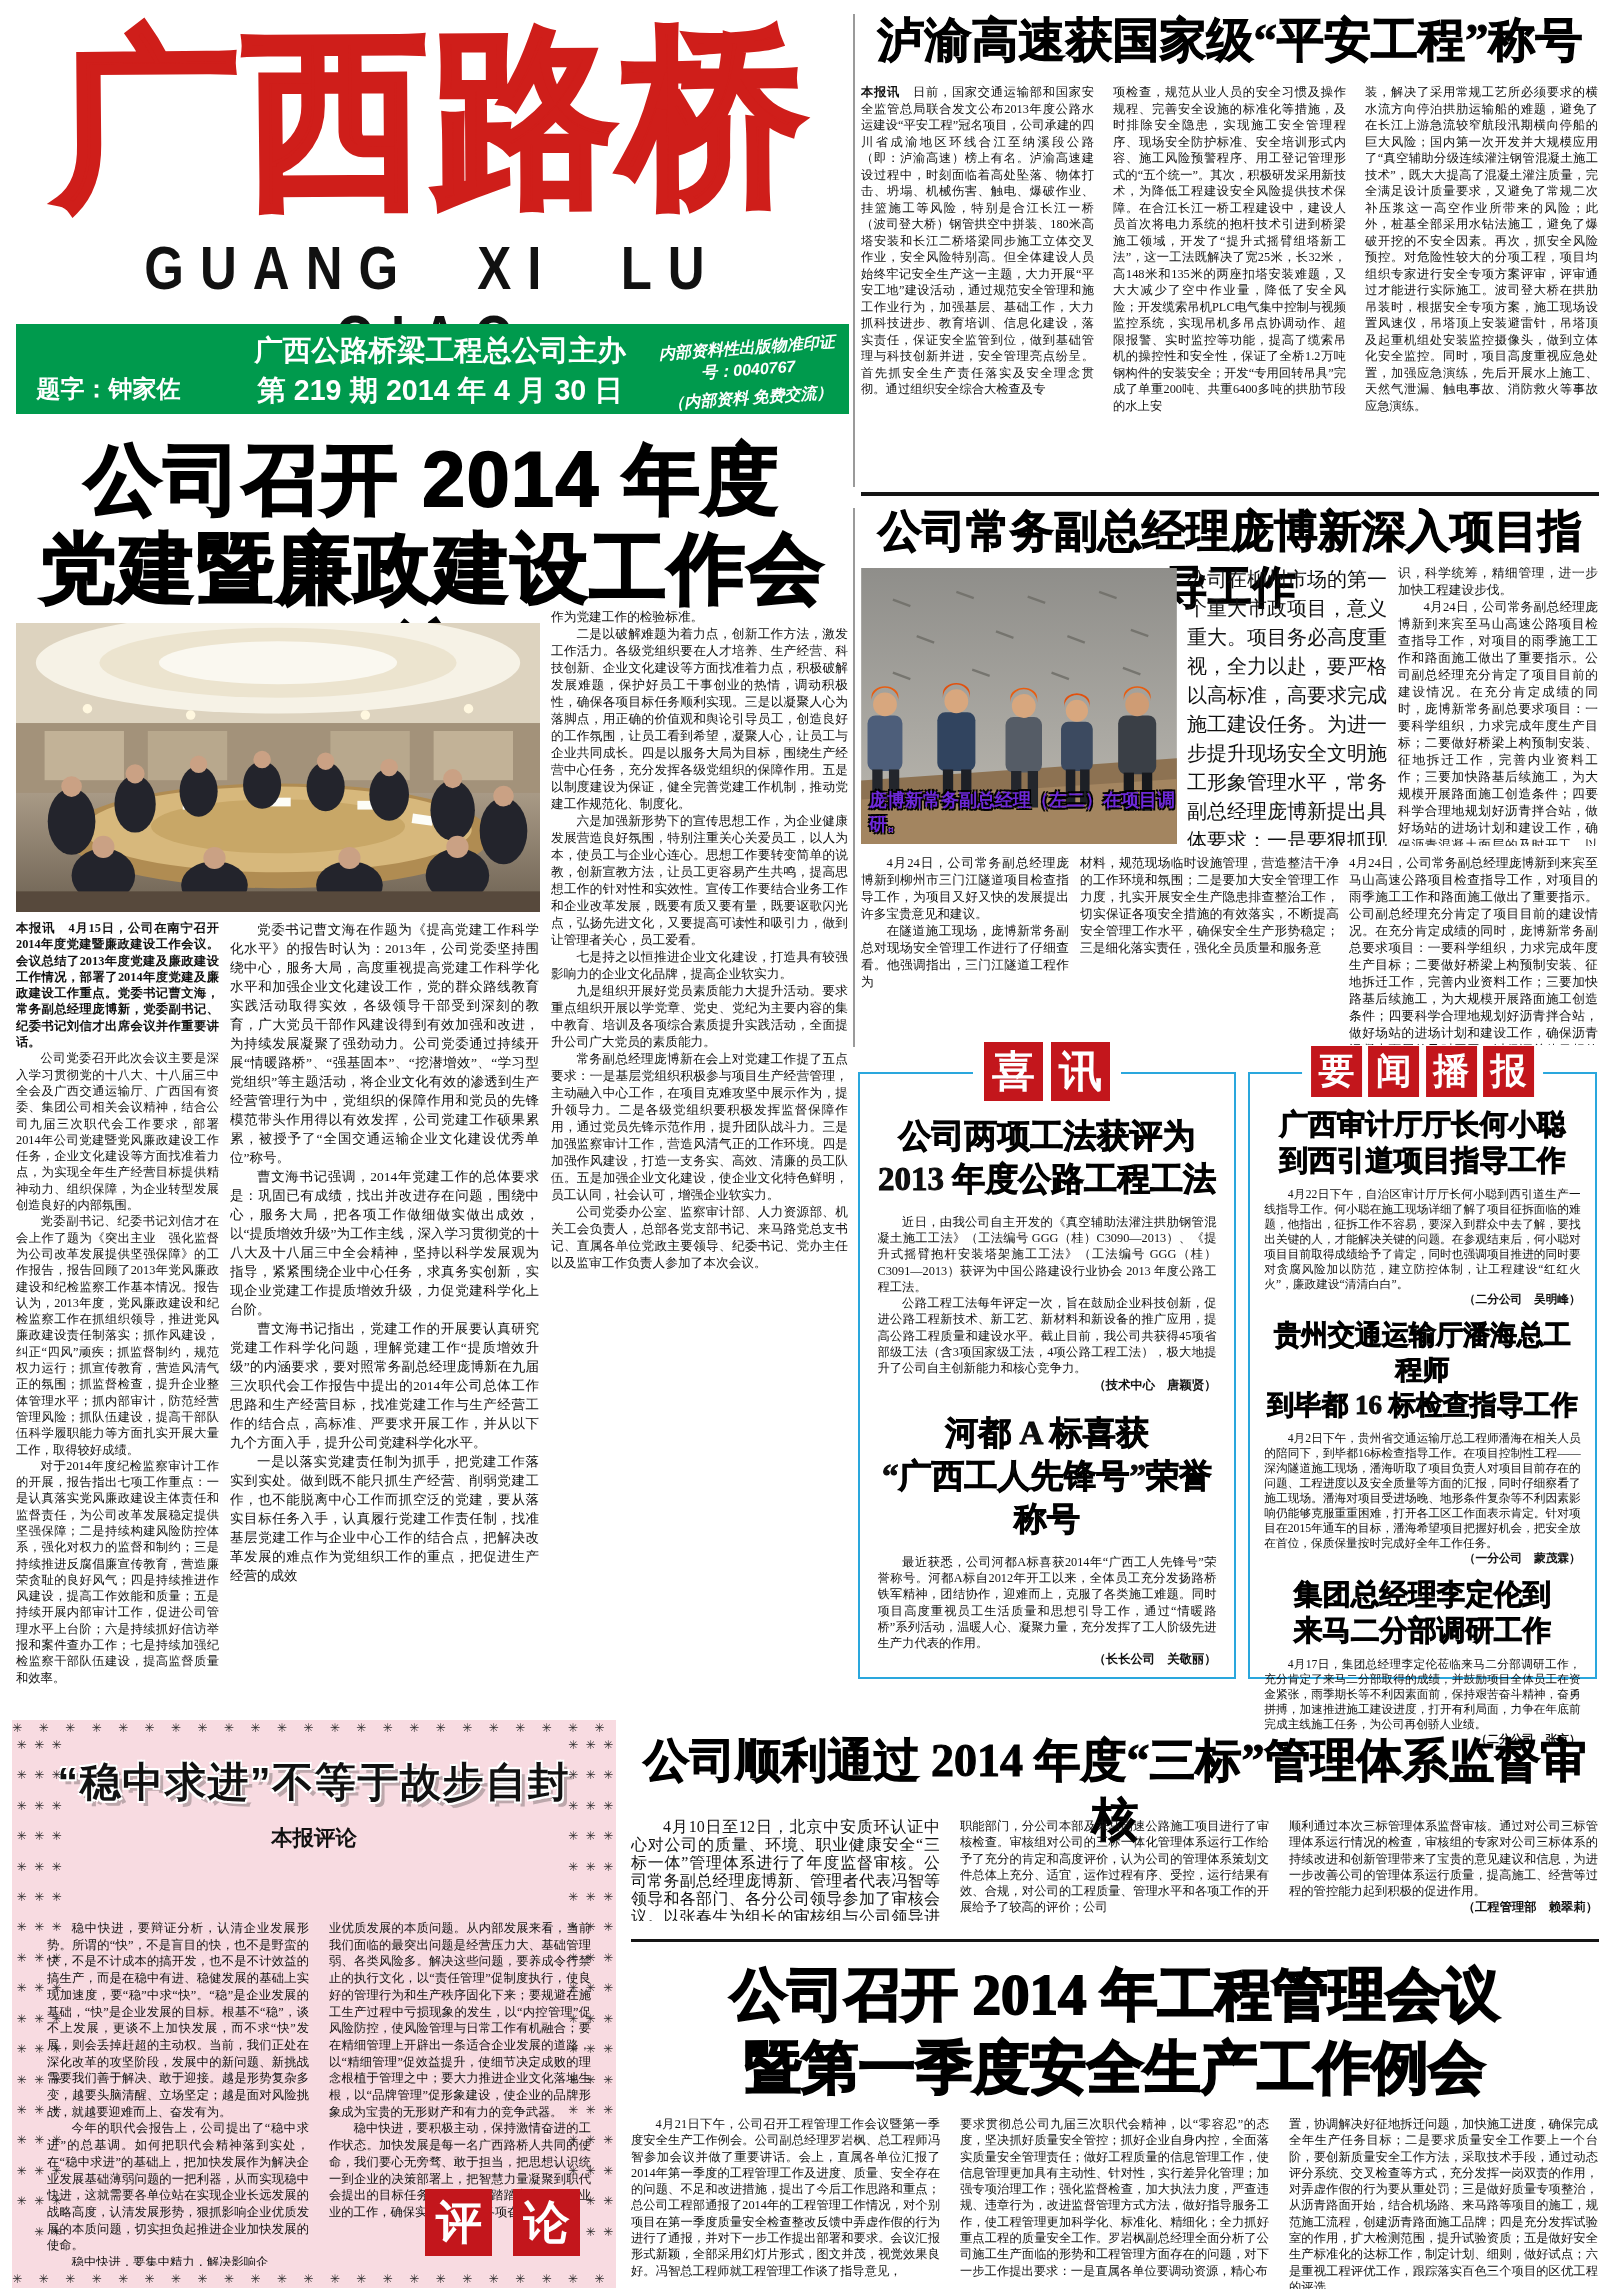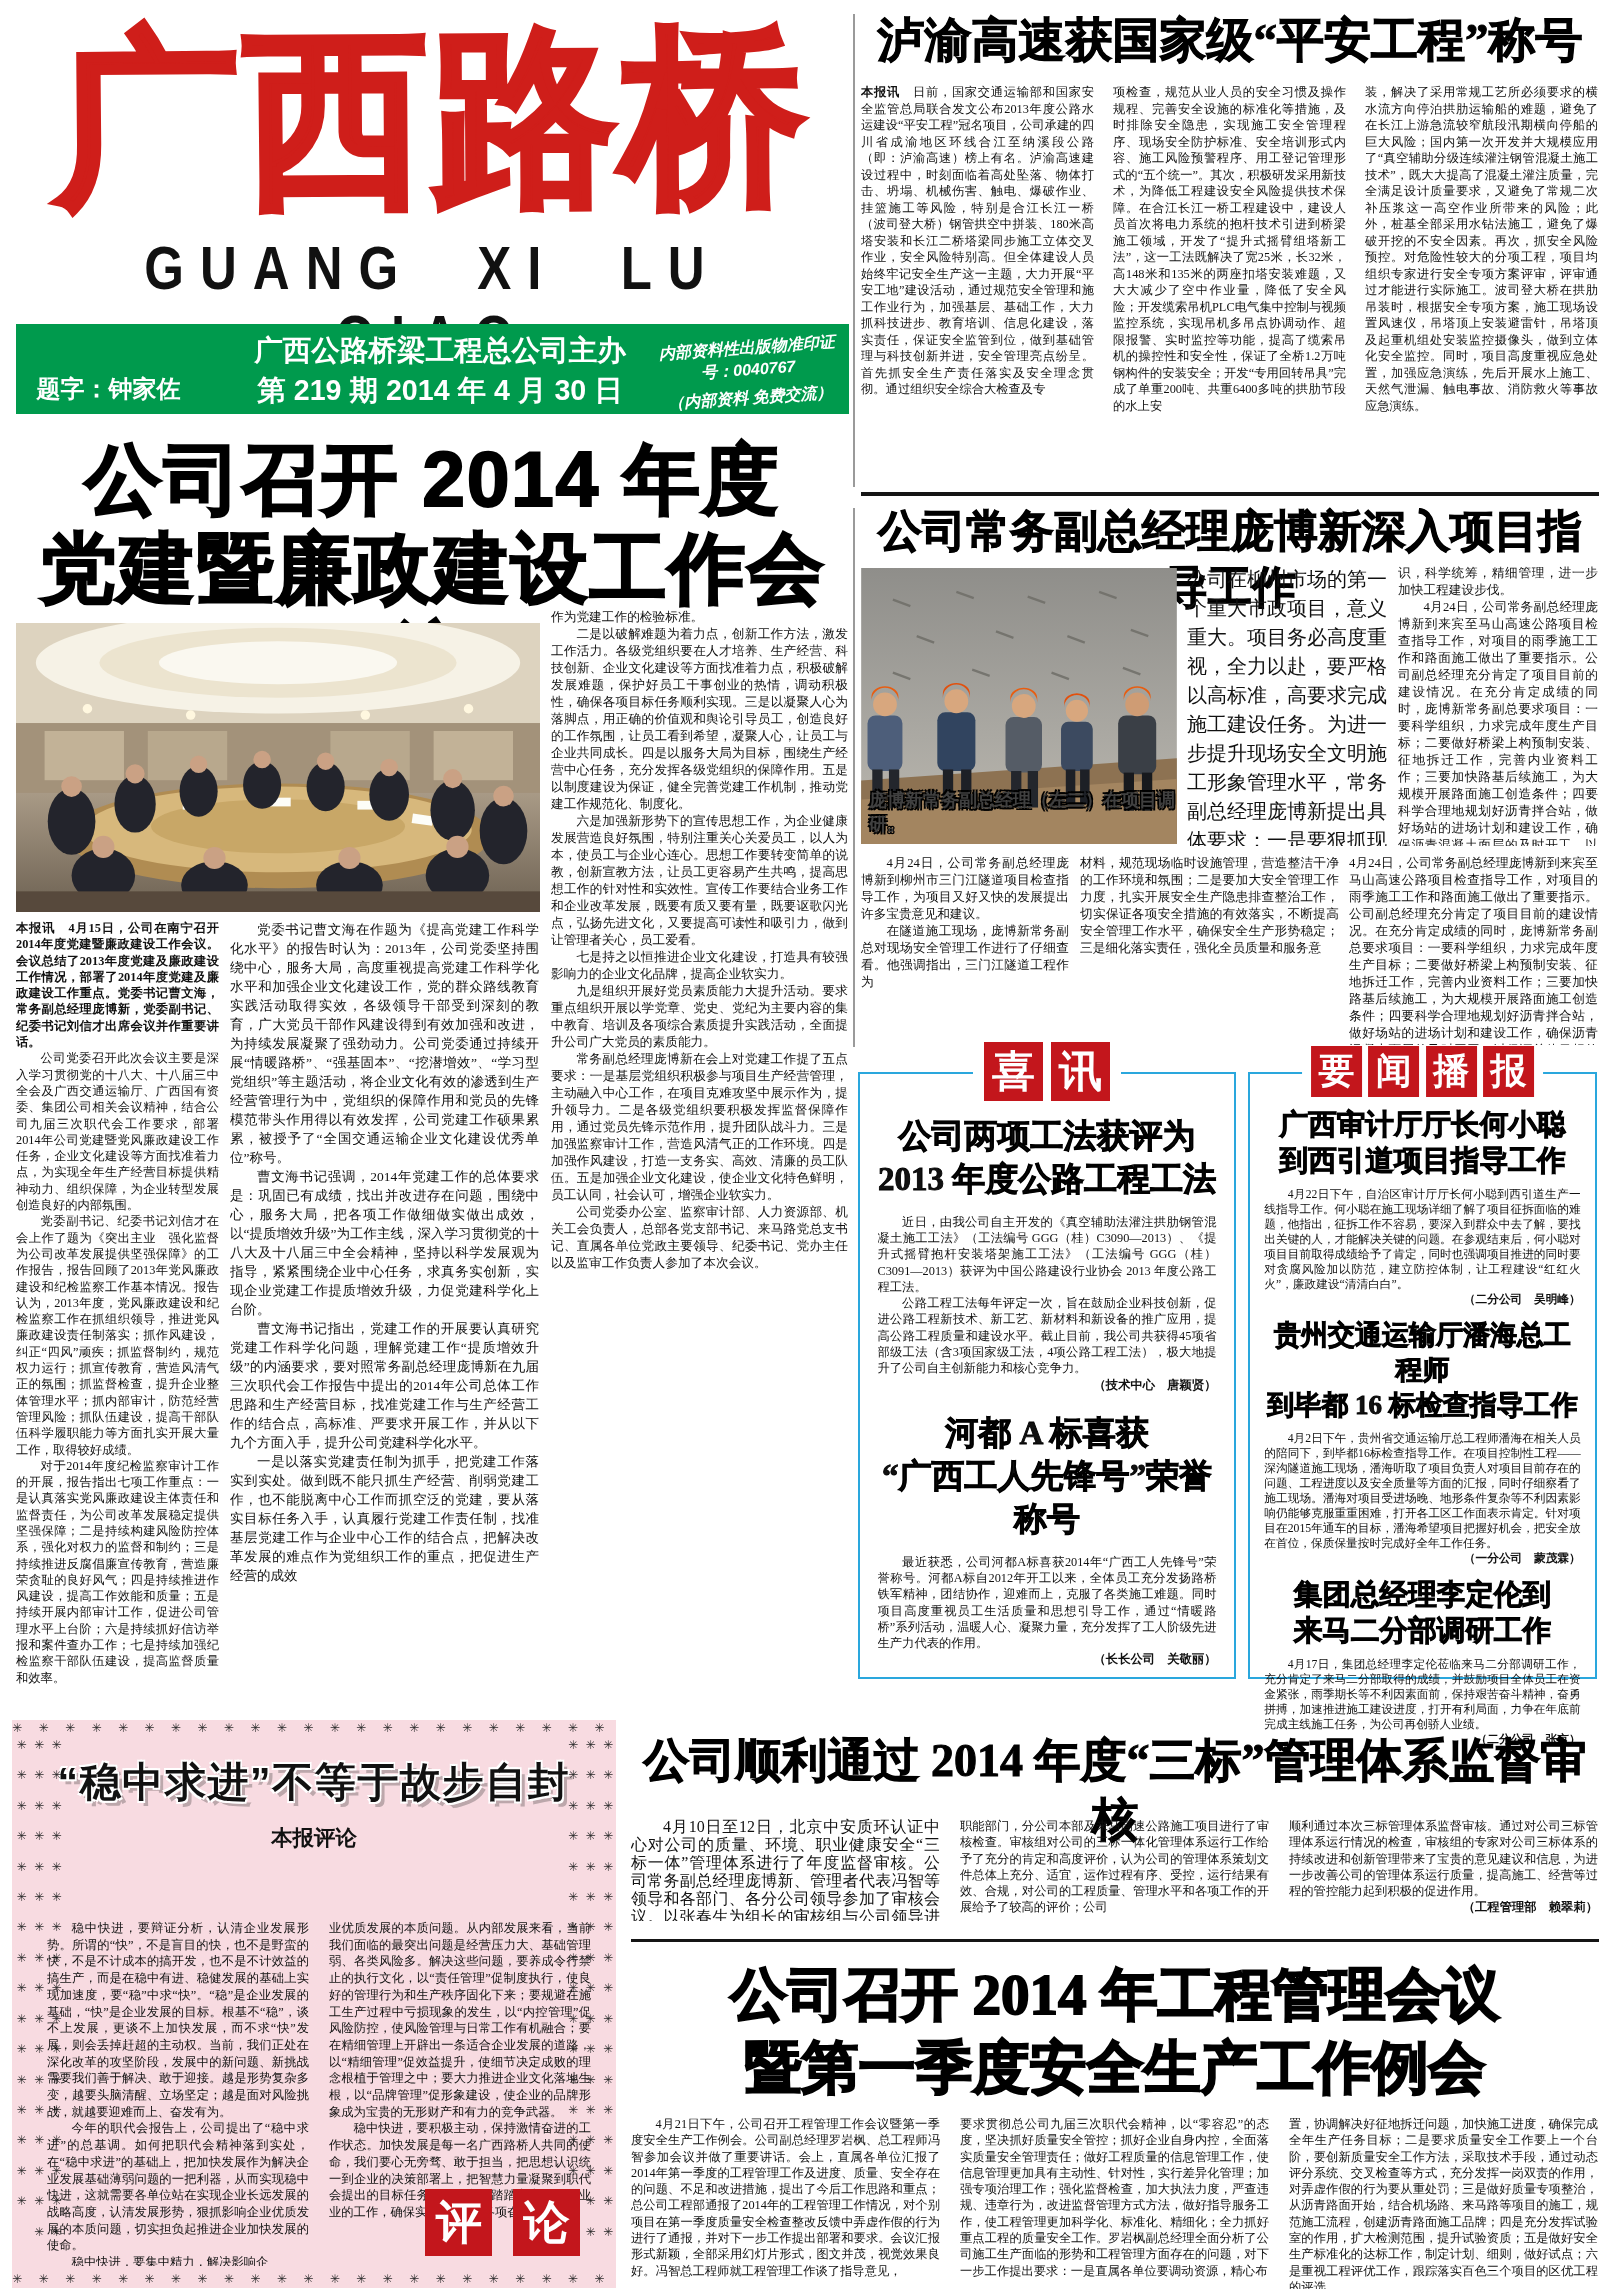--- a/index.html
+++ b/index.html
@@ -14,21 +14,21 @@
   .stroke-b{-webkit-text-stroke:1.9px #000;}
   .stroke-s{-webkit-text-stroke:1px #000;}
   .hei{font-family:"Liberation Sans","DejaVu Sans",sans-serif;}
   .greenbar{background:#009a4d;color:#fff;}
   .rule{background:#151515;}
   .vline{background:#9a9a9a;}
   .bluebox{border:2.4px solid #2aa7dd;background:#fff;}
   .rsq{background:#c3161c;color:#fff;font-weight:900;display:flex;align-items:center;justify-content:center;
        font-family:"Liberation Serif","DejaVu Serif",serif;}
   .boxtitle{font-weight:900;text-align:center;-webkit-text-stroke:0.9px #000;}
-  .photo-caption{position:absolute;left:8px;bottom:8px;color:#404040;font-weight:bold;font-size:18px;
+  .photo-caption{position:absolute;left:8px;bottom:8px;color:#6d28d9;font-weight:bold;font-size:18px;
        text-shadow:-1.6px -1.6px 0 #000,1.6px -1.6px 0 #000,-1.6px 1.6px 0 #000,1.6px 1.6px 0 #000;}
   .pinkbox{background:#f8dbe1;}
   .floret{color:#2c2c2c;font-family:"DejaVu Sans",sans-serif;overflow:hidden;line-height:17.5px;font-size:12px;letter-spacing:6.3px;white-space:nowrap;}
   .floret-v{writing-mode:vertical-rl;white-space:normal;letter-spacing:6.3px;line-height:17.5px;height:536px;}
   .cm-title{font-weight:900;text-align:center;color:#111;
      text-shadow:-1.6px -1.6px 0 #fff,1.6px -1.6px 0 #fff,-1.6px 1.6px 0 #fff,1.6px 1.6px 0 #fff,4.8px 4.8px 0 #bca7ab;}
   .permit{font-style:italic;transform:rotate(-4deg);text-align:center;font-weight:bold;}
 </style>
 </head>
 <body>

